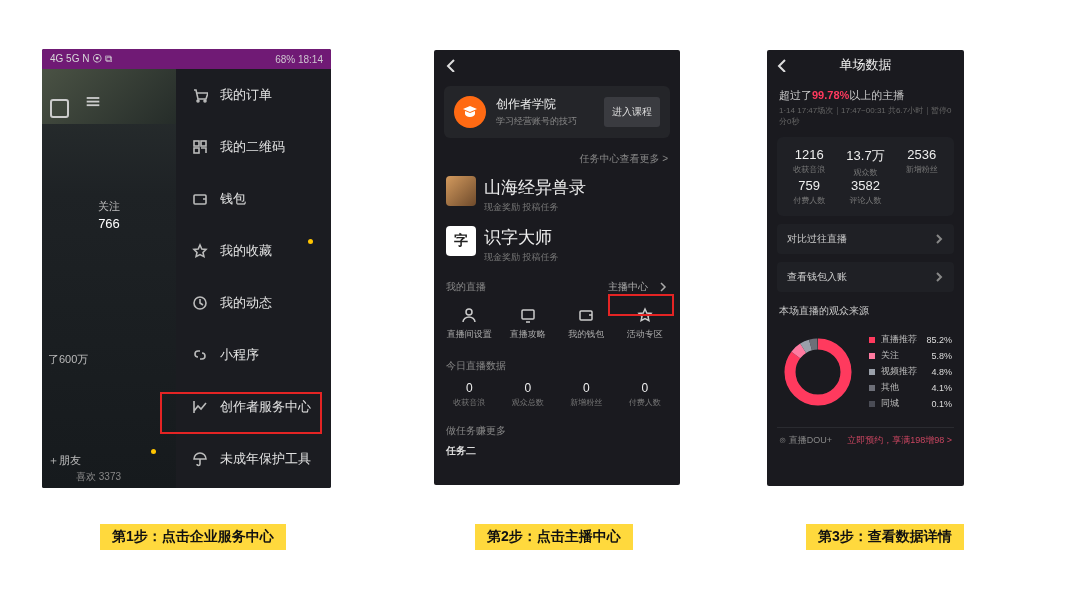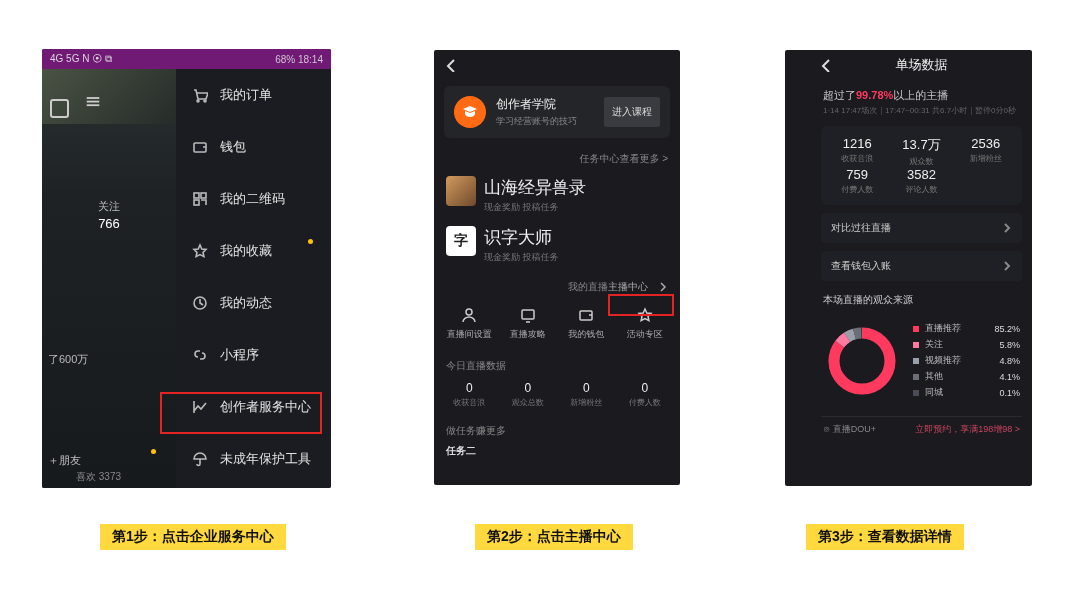--- a/index.html
+++ b/index.html
@@ -14,21 +14,21 @@
   }
   .phone {
     position: absolute;
     background: #1a1a1f;
     color: #d8d8da;
     overflow: hidden;
     border-radius: 2px;
   }
   .phone1 { left: 42px;  top: 49px; width: 289px; height: 439px; }
   .phone2 { left: 434px; top: 50px; width: 246px; height: 435px; }
-  .phone3 { left: 785px; top: 50px; width: 247px; height: 436px; padding-left: 26px; }
+  .phone3 { left: 767px; top: 50px; width: 197px; height: 436px; }
 
   
   .statusbar {
     display: flex; justify-content: space-between; align-items: center;
     height: 20px; font-size: 10px; padding: 0 8px; background: #701a75;
   }
   .statusbar .left span, .statusbar .right span { opacity: .9; }
 
   
   .p1-bg {
@@ -118,21 +118,21 @@
   .task .thumb {
     width:30px;height:30px; border-radius:4px; flex-shrink:0;
   }
   .thumb1{background:linear-gradient(135deg,#d39a5e,#6e4a2b);}
   .thumb2{background:#fff; color:#222; font-size:14px; font-weight:bold;
           display:flex;align-items:center;justify-content:center;}
   .task .tt .t1{font-size:17px;color:#eee;}
   .task .tt .t2{font-size:9px;color:#777;margin-top:2px;}
 
   .p2-mylive-head {
-    display:flex; justify-content:flex-end; align-items:center;
+    display:flex; justify-content:space-between; align-items:center;
     padding:10px 12px 6px; font-size:10px; color:#888;
   }
   .p2-mylive-head .link { color:#aaa; display:flex;align-items:center;gap:10px;}
   .p2-icons {
     display:flex; justify-content:space-around; padding:6px 6px 10px;
   }
   .p2-icons .cell { text-align:center; font-size:9px; color:#aaa; width:50px;}
   .p2-icons .cell svg{width:18px;height:18px;stroke:#ccc;fill:none;stroke-width:1.5;display:block;margin:0 auto 4px;}
   .p2-today-head{font-size:10px;color:#888;padding:8px 12px 4px;}
   .p2-stats{display:flex;justify-content:space-around;padding:4px 6px 10px;}
@@ -227,33 +227,33 @@
     <div class="item">
       <svg>
           <path d="M2 3h2l2 9h8l2-6H5"></path>
           <circle cx="6" cy="14" r="1"></circle>
           <circle cx="13" cy="14" r="1"></circle>
         </svg>
       <span>我的订单</span>
     </div>
     <div class="item">
       <svg>
-          <rect x="2" y="4" width="12" height="9" rx="1"></rect>
-          <path d="M11 8h3"></path>
-        </svg>
-      <span>钱包</span>
-    </div>
-    <div class="item">
-      <svg>
           <rect x="2" y="2" width="5" height="5"></rect>
           <rect x="9" y="2" width="5" height="5"></rect>
           <rect x="2" y="9" width="5" height="5"></rect>
           <path d="M9 9h5v5"></path>
         </svg>
       <span>我的二维码</span>
+    </div>
+    <div class="item">
+      <svg>
+          <rect x="2" y="4" width="12" height="9" rx="1"></rect>
+          <path d="M11 8h3"></path>
+        </svg>
+      <span>钱包</span>
     </div>
     <div class="item">
       <svg>
           <path d="M8 2l1.8 4 4.2.4-3 3 .9 4.2L8 11.6 4.1 13.6 5 9.4 2 6.4l4.2-.4z"></path>
         </svg>
       <span>我的收藏</span>
       <span class="dot"></span>
     </div>
     <div class="item">
       <svg>

